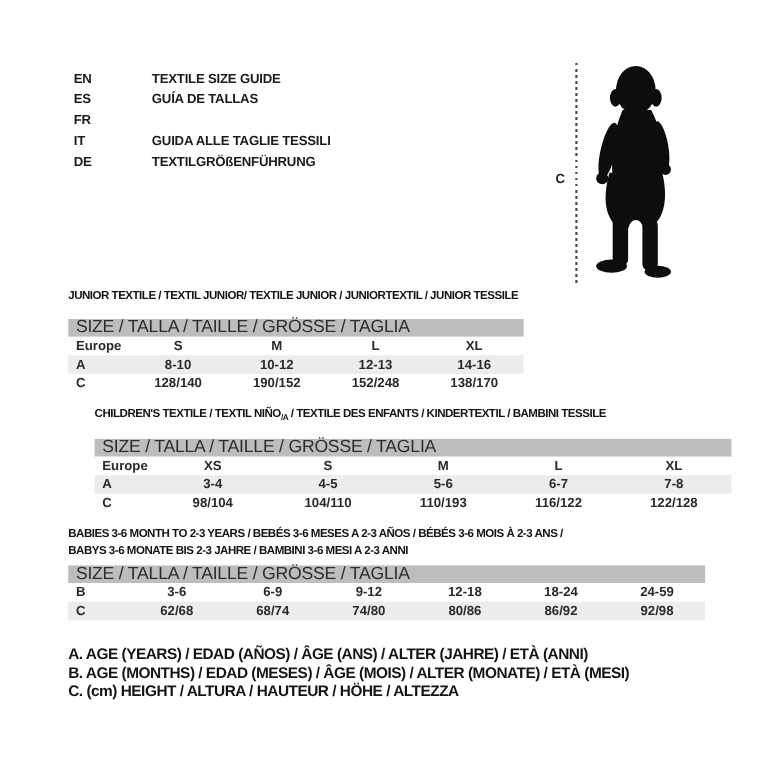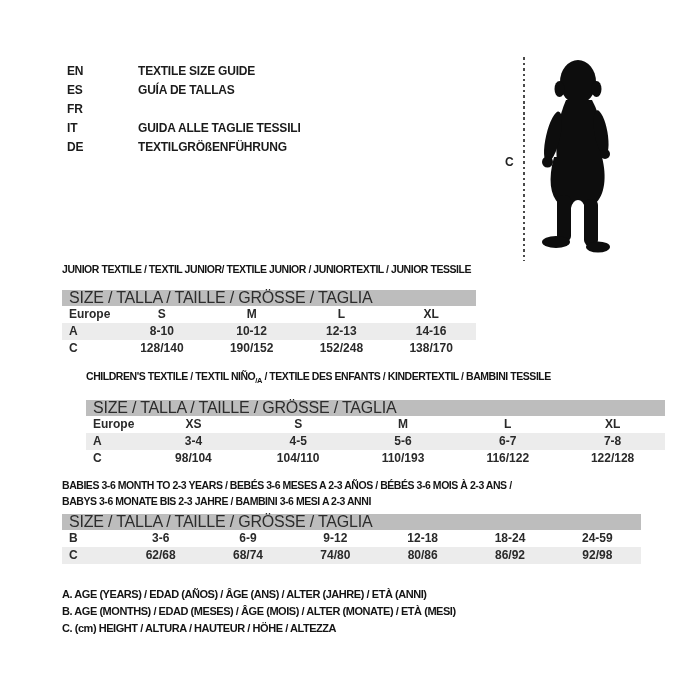--- a/index.html
+++ b/index.html
@@ -43,21 +43,21 @@
   .thead { height:16px; line-height:16px; background:var(--header-bar, #bdbdbd);
            padding-left:7px; font-size:16px; letter-spacing:-0.2px; color:#2c2c2c; white-space:nowrap; }
   .trow { display:flex; height:17px; line-height:17px; font-size:12px; color:#2a2a2a;font-weight:bold; }
   .tbody .trow:nth-child(even) { background:var(--row-alt, #ececec); }
   .tlabel { width:55px; padding-left:7px; }
   .tcells { flex:1; display:flex; }
   .tcell { flex:1; text-align:center; }
 
   
   .legend { position:absolute; left:62px; top:586px; }
-  .legend-row { font-weight:bold; font-size:11px; letter-spacing:-0.45px;
+  .legend-row { font-weight:bold; font-size:14px; letter-spacing:-0.45px;
                 line-height:17.2px; color:#141414; white-space:nowrap; }
 </style>
 </head>
 <body style="--header-bar: #bdbdbd; --row-alt: #ececec; --silhouette: #0d0d0d; --background: #ffffff;">
 
 <div class="canvas">
 
   <div class="lang-block">
   <div class="lang-row">
     <span class="lang-code">EN</span>

